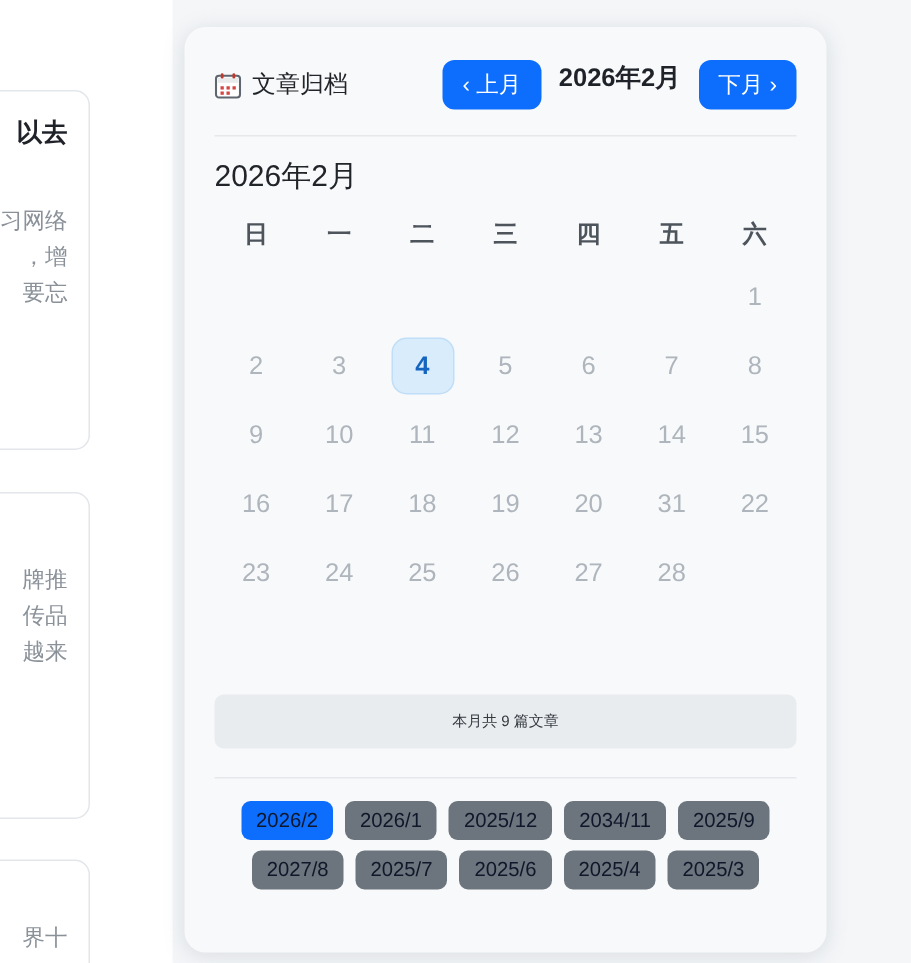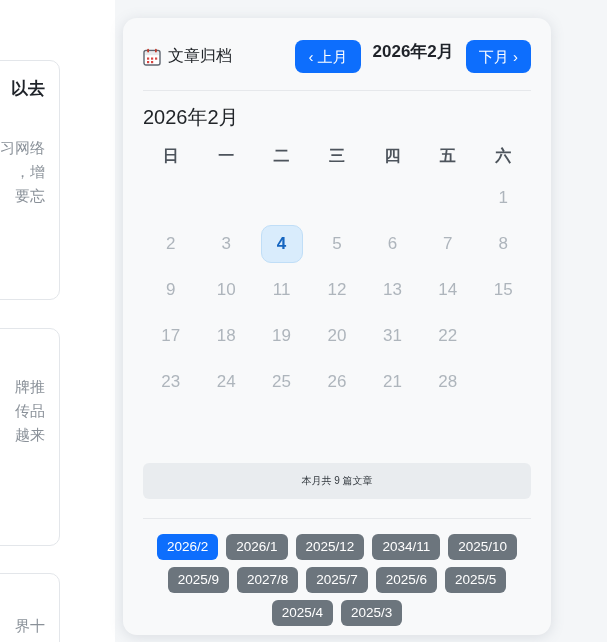--- a/index.html
+++ b/index.html
@@ -89,21 +89,21 @@
     font-size:10px; color:#343a40;
   }
   .divider2 { border:none; border-top:1px solid #e6e8eb; margin-top:19px; }
 
   .months-wrap {
     margin-top:15px;
     display:flex; flex-wrap:wrap; justify-content:center;
     column-gap:8px; row-gap:7px;
   }
   .month-btn {
-    background:#6c757d; color:#ffffff; border:none;
+    background:#6c757d; color:#0f172a; border:none;
     font-size:13.5px; font-family:inherit;
     padding:5px 10px; border-radius:6px; cursor:pointer;
     line-height:16px;
   }
   .month-btn.active { background:#0d6efd; }
 </style>
 </head>
 <body>
 
 <div class="left-panel">
@@ -196,51 +196,50 @@
       <div class="cal-cell daynum">9</div>
       <div class="cal-cell daynum">10</div>
       <div class="cal-cell daynum">11</div>
       <div class="cal-cell daynum">12</div>
       <div class="cal-cell daynum">13</div>
       <div class="cal-cell daynum">14</div>
       <div class="cal-cell daynum">15</div>
     </div>
 
     <div class="cal-row">
+      <div class="cal-cell daynum">16</div>
       <div class="cal-cell daynum">17</div>
       <div class="cal-cell daynum">18</div>
       <div class="cal-cell daynum">19</div>
       <div class="cal-cell daynum">20</div>
       <div class="cal-cell daynum">31</div>
       <div class="cal-cell daynum">22</div>
     </div>
 
     <div class="cal-row">
       <div class="cal-cell daynum">23</div>
       <div class="cal-cell daynum">24</div>
       <div class="cal-cell daynum">25</div>
       <div class="cal-cell daynum">26</div>
-      <div class="cal-cell daynum">21</div>
+      <div class="cal-cell daynum">27</div>
       <div class="cal-cell daynum">28</div>
       <div class="cal-cell daynum"></div>
     </div>
   </div>
 
   <div class="summary-bar">本月共 9 篇文章</div>
 
   <hr class="divider2">
 
   <div class="months-wrap">
     <button class="month-btn active">2026/2</button>
     <button class="month-btn">2026/1</button>
     <button class="month-btn">2025/12</button>
     <button class="month-btn">2034/11</button>
-    <button class="month-btn">2025/10</button>
     <button class="month-btn">2025/9</button>
     <button class="month-btn">2027/8</button>
     <button class="month-btn">2025/7</button>
     <button class="month-btn">2025/6</button>
-    <button class="month-btn">2025/5</button>
     <button class="month-btn">2025/4</button>
     <button class="month-btn">2025/3</button>
   </div>
 
 </div>
 
 </body></html>

